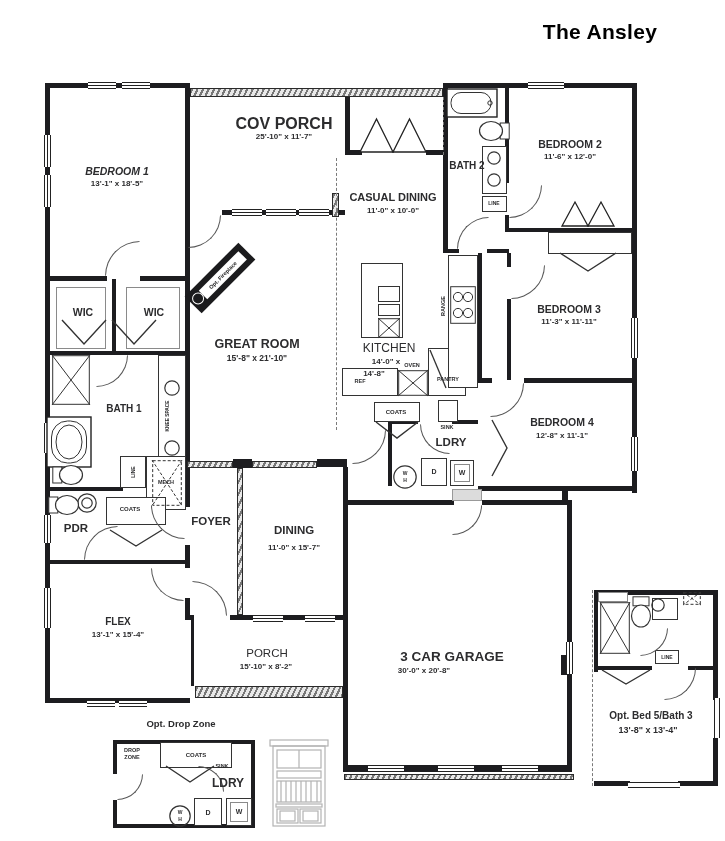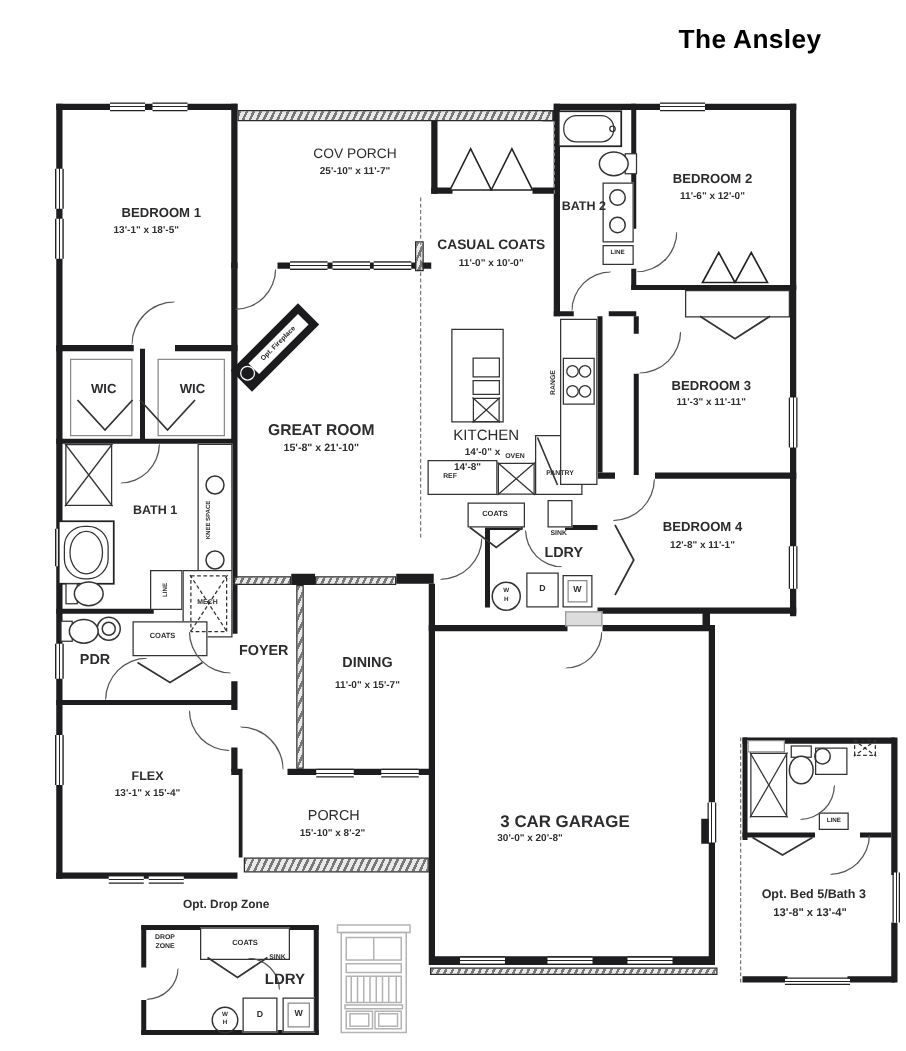--- a/index.html
+++ b/index.html
@@ -335,25 +335,25 @@
  </g>
     </svg>
     <div class="" style="position: absolute; left: 180px; top: 238px; width: 80px; height: 80px;">
       <div class="fp-band" style="left: 2px; top: 28px; width: 76px; height: 24px;">
         <div class="fp-circ" style="left: 2px; top: 5px; width: 10px; height: 10px;"></div>
         <div class="fp-strip" style="left: 14px; top: 6px; width: 56px; height: 12px;">
           <span style="font-size: 5.5px; font-weight: 600; color: rgb(34, 34, 34); white-space: nowrap;">Opt. Fireplace</span>
         </div>
       </div>
     </div>
-    <div class="lbl" style="left: 129px; top: 171px; font-size: 10.5px; font-weight: 700;">BEDROOM 1</div>
+    <div class="lbl" style="left: 117px; top: 171px; font-size: 10.5px; font-weight: 700; font-style: italic;">BEDROOM 1</div>
     <div class="lbl" style="left: 117px; top: 184px; font-size: 8px; font-weight: 600;">13'-1" x 18'-5"</div>
-    <div class="lbl" style="left: 284px; top: 124px; font-size: 11px; font-weight: 400;">COV PORCH</div>
+    <div class="lbl" style="left: 284px; top: 124px; font-size: 16px; font-weight: 700;">COV PORCH</div>
     <div class="lbl" style="left: 284px; top: 137px; font-size: 8px; font-weight: 600;">25'-10" x 11'-7"</div>
-    <div class="lbl" style="left: 393px; top: 197px; font-size: 11px; font-weight: 700;">CASUAL COATS</div>
+    <div class="lbl" style="left: 393px; top: 197px; font-size: 11px; font-weight: 700;">CASUAL DINING</div>
     <div class="lbl" style="left: 393px; top: 211px; font-size: 8px; font-weight: 600;">11'-0" x 10'-0"</div>
     <div class="lbl" style="left: 467px; top: 166px; font-size: 10px; font-weight: 700;">BATH 2</div>
     <div class="lbl" style="left: 570px; top: 144px; font-size: 10.5px; font-weight: 700;">BEDROOM 2</div>
     <div class="lbl" style="left: 570px; top: 157px; font-size: 8px; font-weight: 600;">11'-6" x 12'-0"</div>
     <div class="lbl" style="left: 569px; top: 309px; font-size: 10.5px; font-weight: 700;">BEDROOM 3</div>
     <div class="lbl" style="left: 569px; top: 322px; font-size: 8px; font-weight: 600;">11'-3" x 11'-11"</div>
     <div class="lbl" style="left: 562px; top: 422px; font-size: 10.5px; font-weight: 700;">BEDROOM 4</div>
     <div class="lbl" style="left: 562px; top: 436px; font-size: 8px; font-weight: 600;">12'-8" x 11'-1"</div>
     <div class="lbl" style="left: 257px; top: 344px; font-size: 12.5px; font-weight: 700;">GREAT ROOM</div>
     <div class="lbl" style="left: 257px; top: 358px; font-size: 8.5px; font-weight: 600;">15'-8" x 21'-10"</div>

